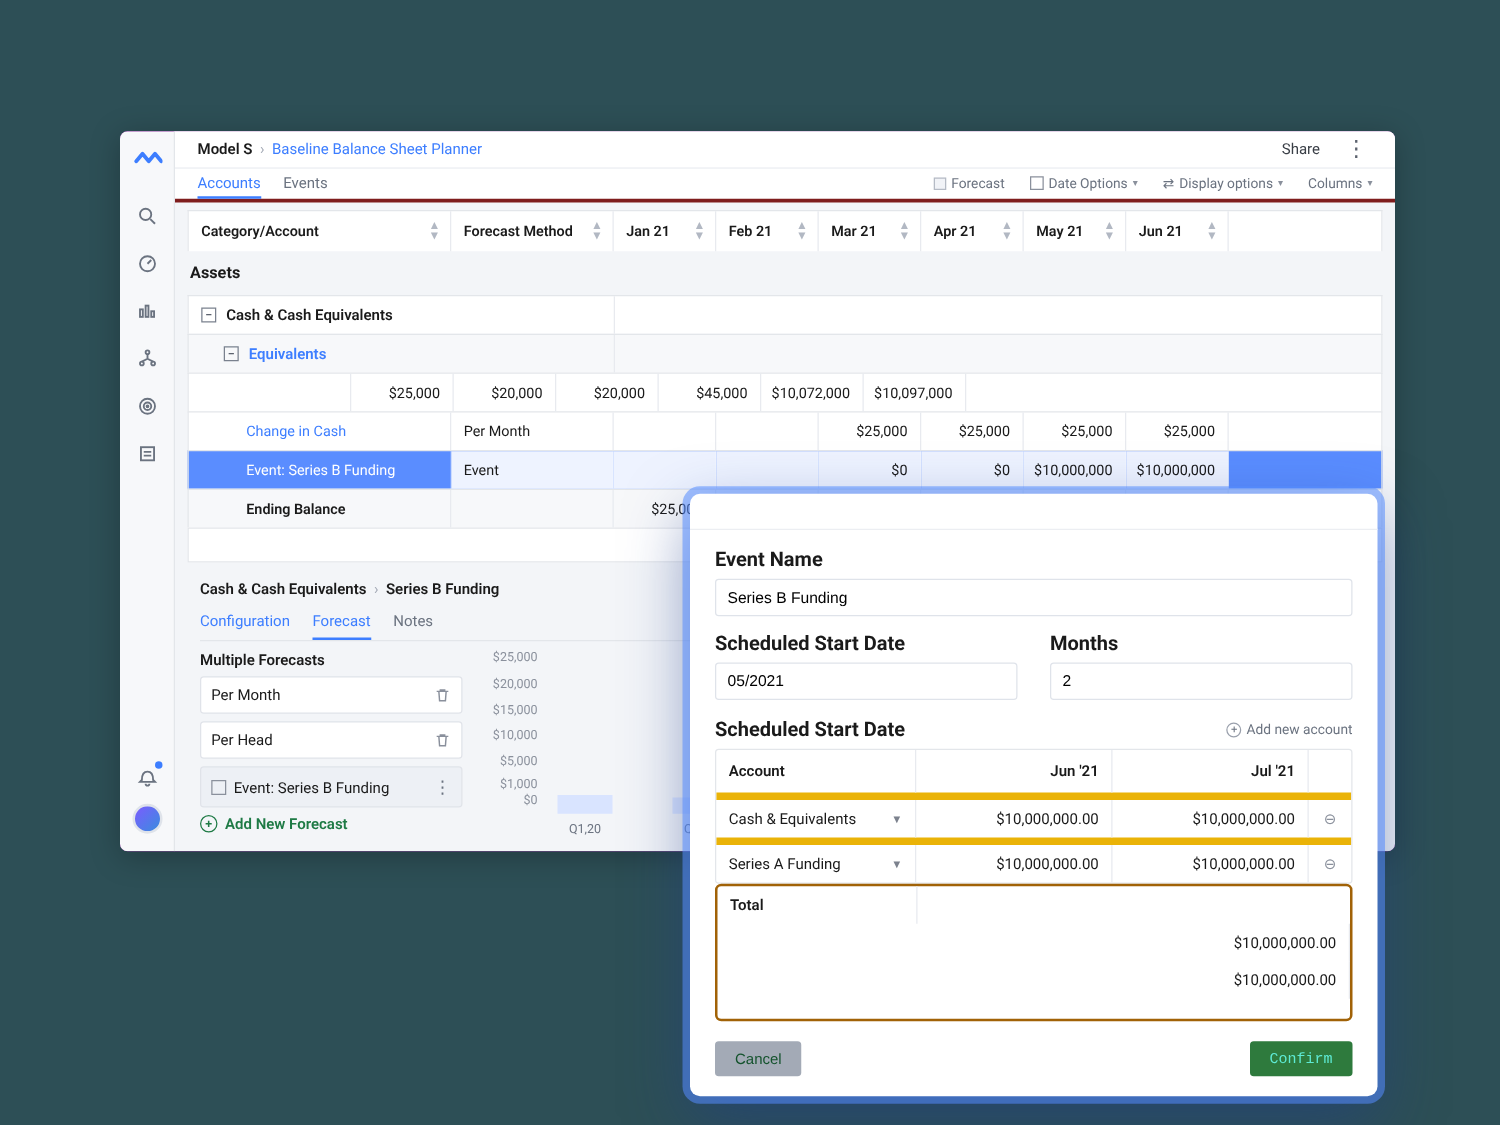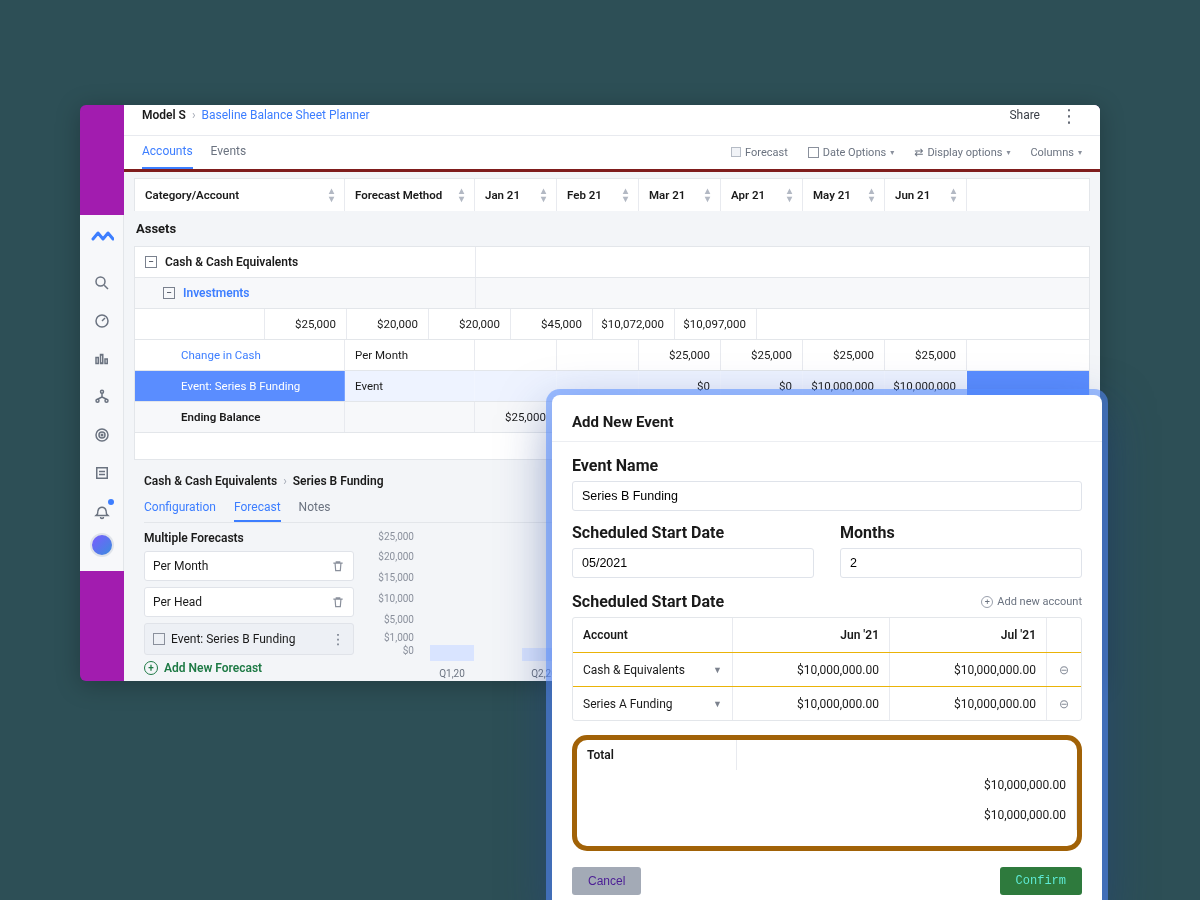--- a/index.html
+++ b/index.html
@@ -9,29 +9,28 @@
     width: 1200px;
     height: 900px;
     position: relative;
     overflow: hidden;
     font-size: 12px;
     color: #1a1a1a;
   }
   .app-window {
     position: absolute;
     top: 105px;
-    left: 80px;
+    left: 96px;
     width: 1020px;
     height: 576px;
     background: #a21caf;
     border-radius: 6px;
     box-shadow: 0 4px 24px rgba(0,0,0,0.25);
     overflow: hidden;
     display: flex;
-    align-items: center;
   }
   .sidebar {
     width: 44px;
     background: #f7f8fa;
     border-right: 1px solid #e3e6ea;
     display: flex;
     flex-direction: column;
     align-items: center;
     padding-top: 10px;
     gap: 18px;
@@ -149,31 +148,31 @@
     width:100%; border:1px solid #dfe3ea; border-radius:3px;
     padding:7px 9px; font-size:12.5px; background:#fff;
   }
   .frow { display:flex; gap:26px; margin-top:12px;}
   .frow > div { flex:1;}
   .accounts-head { display:flex; justify-content:space-between; align-items:center; margin-top:14px;}
   .add-account { font-size:11px; color:#6b7380; display:flex; align-items:center; gap:4px; cursor:pointer;}
   .plus-circ { width:12px; height:12px; border:1px solid #9aa0ac; border-radius:50%; display:flex; align-items:center; justify-content:center; font-size:9px;}
   .accounts-table { border:1px solid #e3e6ea; border-radius:3px; margin-top:6px; overflow:hidden;}
   .accounts-table .arow { display:flex; min-height:34px; align-items:stretch;text-align:right;}
-  .accounts-table .arow + .arow { border-top:1px solid #eab308;}
+  .accounts-table .arow + .arow { border-top:6px solid #eab308;}
   .acell { padding:8px 10px; font-size:12px; display:flex; align-items:center;}
   .acell.ac-name { width:160px; border-right:1px solid #e8eaef; gap:8px;}
   .acell.ac-name .dd { margin-left:auto; font-size:9px; color:#7c828e;}
   .acell.ac-val { flex:1; justify-content:flex-end; border-right:1px solid #e8eaef;}
   .acell.ac-rem { width:34px; justify-content:center; color:#8a909c; cursor:pointer;}
   .arow.head .acell { font-weight:600; }
-  .total-table { border:5px solid #a16207; border-radius:15px; margin-top:14px;}
+  .total-table { border:2px solid #a16207; border-radius:5px; }
   .btn-row { display:flex; justify-content:space-between; margin-top:16px;}
   .btn { padding:7px 16px; border-radius:3px; border:none; font-size:12px; cursor:pointer;}
-  .btn.cancel { background:#a3aab6; color:#4c1d95;}
+  .btn.cancel { background:#a3aab6; color:#14532d;}
   .btn.confirm { background:#2e7a3d; color:#5eead4;font-family:Liberation Mono, monospace;}
 </style>
 </head>
 <body>
 
 <div class="app-window">
 
   <div class="sidebar">
     <div class="logo">
       <svg viewBox="0 0 24 24">
@@ -312,21 +311,21 @@
       <div class="grid-group-row">
         <div class="gname">
             <span class="collapse">−</span>
             <span>Cash &amp; Cash Equivalents</span>
           </div>
         <div class="gfill"></div>
       </div>
       <div class="grid-group-row row-dim">
         <div class="gname indent1">
             <span class="collapse">−</span>
-            <span class="link">Investments</span>
+            <span class="link">Equivalents</span>
           </div>
         <div class="gfill"></div>
       </div>
 
       <div class="grid-row">
         <div class="cell method">
             <span></span>
           </div>
         <div class="cell month">
             <span>$25,000</span>
@@ -472,21 +471,20 @@
                 <span>Q2,20</span>
               </div>
           </div>
         </div>
       </div>
     </div>
   </div>
 </div>
 
 <div class="modal">
-  <h2>Add New Event</h2>
   <hr>
   <label class="flabel">Event Name</label>
   <input class="finput" value="Series B Funding" style="">
   <div class="frow">
     <div>
       <label class="flabel">Scheduled Start Date</label>
       <input class="finput" value="05/2021" style="">
     </div>
     <div>
       <label class="flabel">Months</label>

